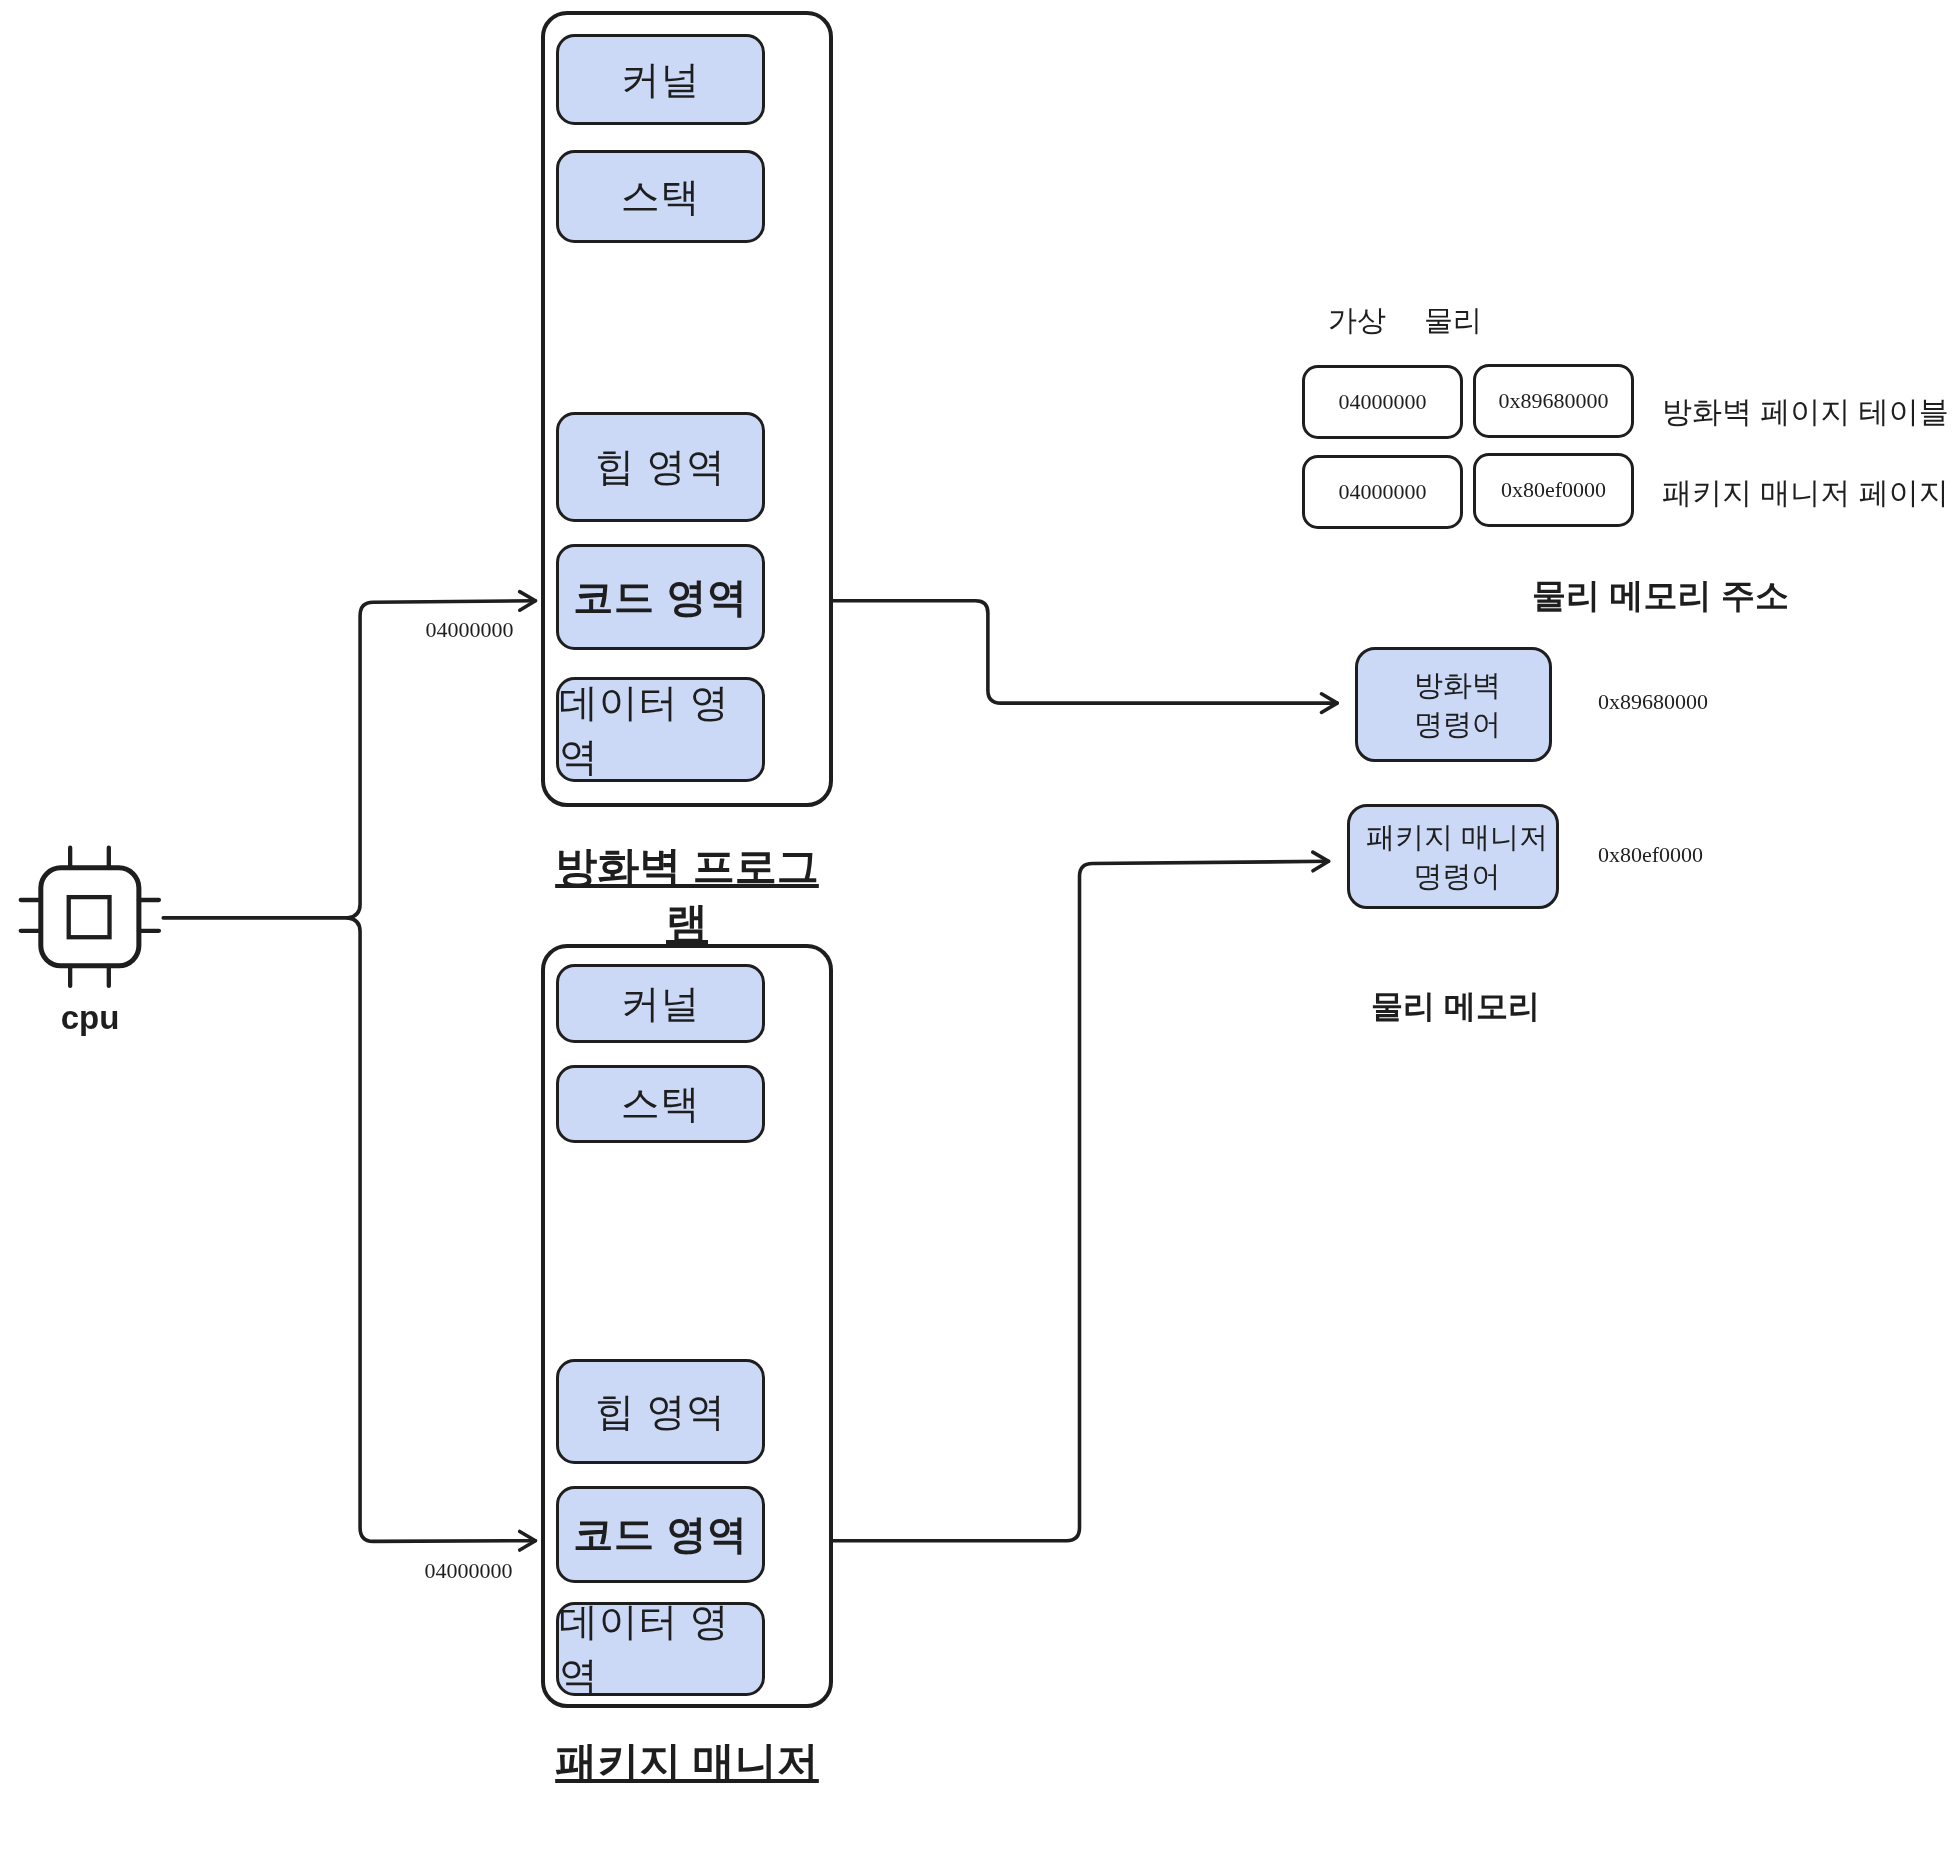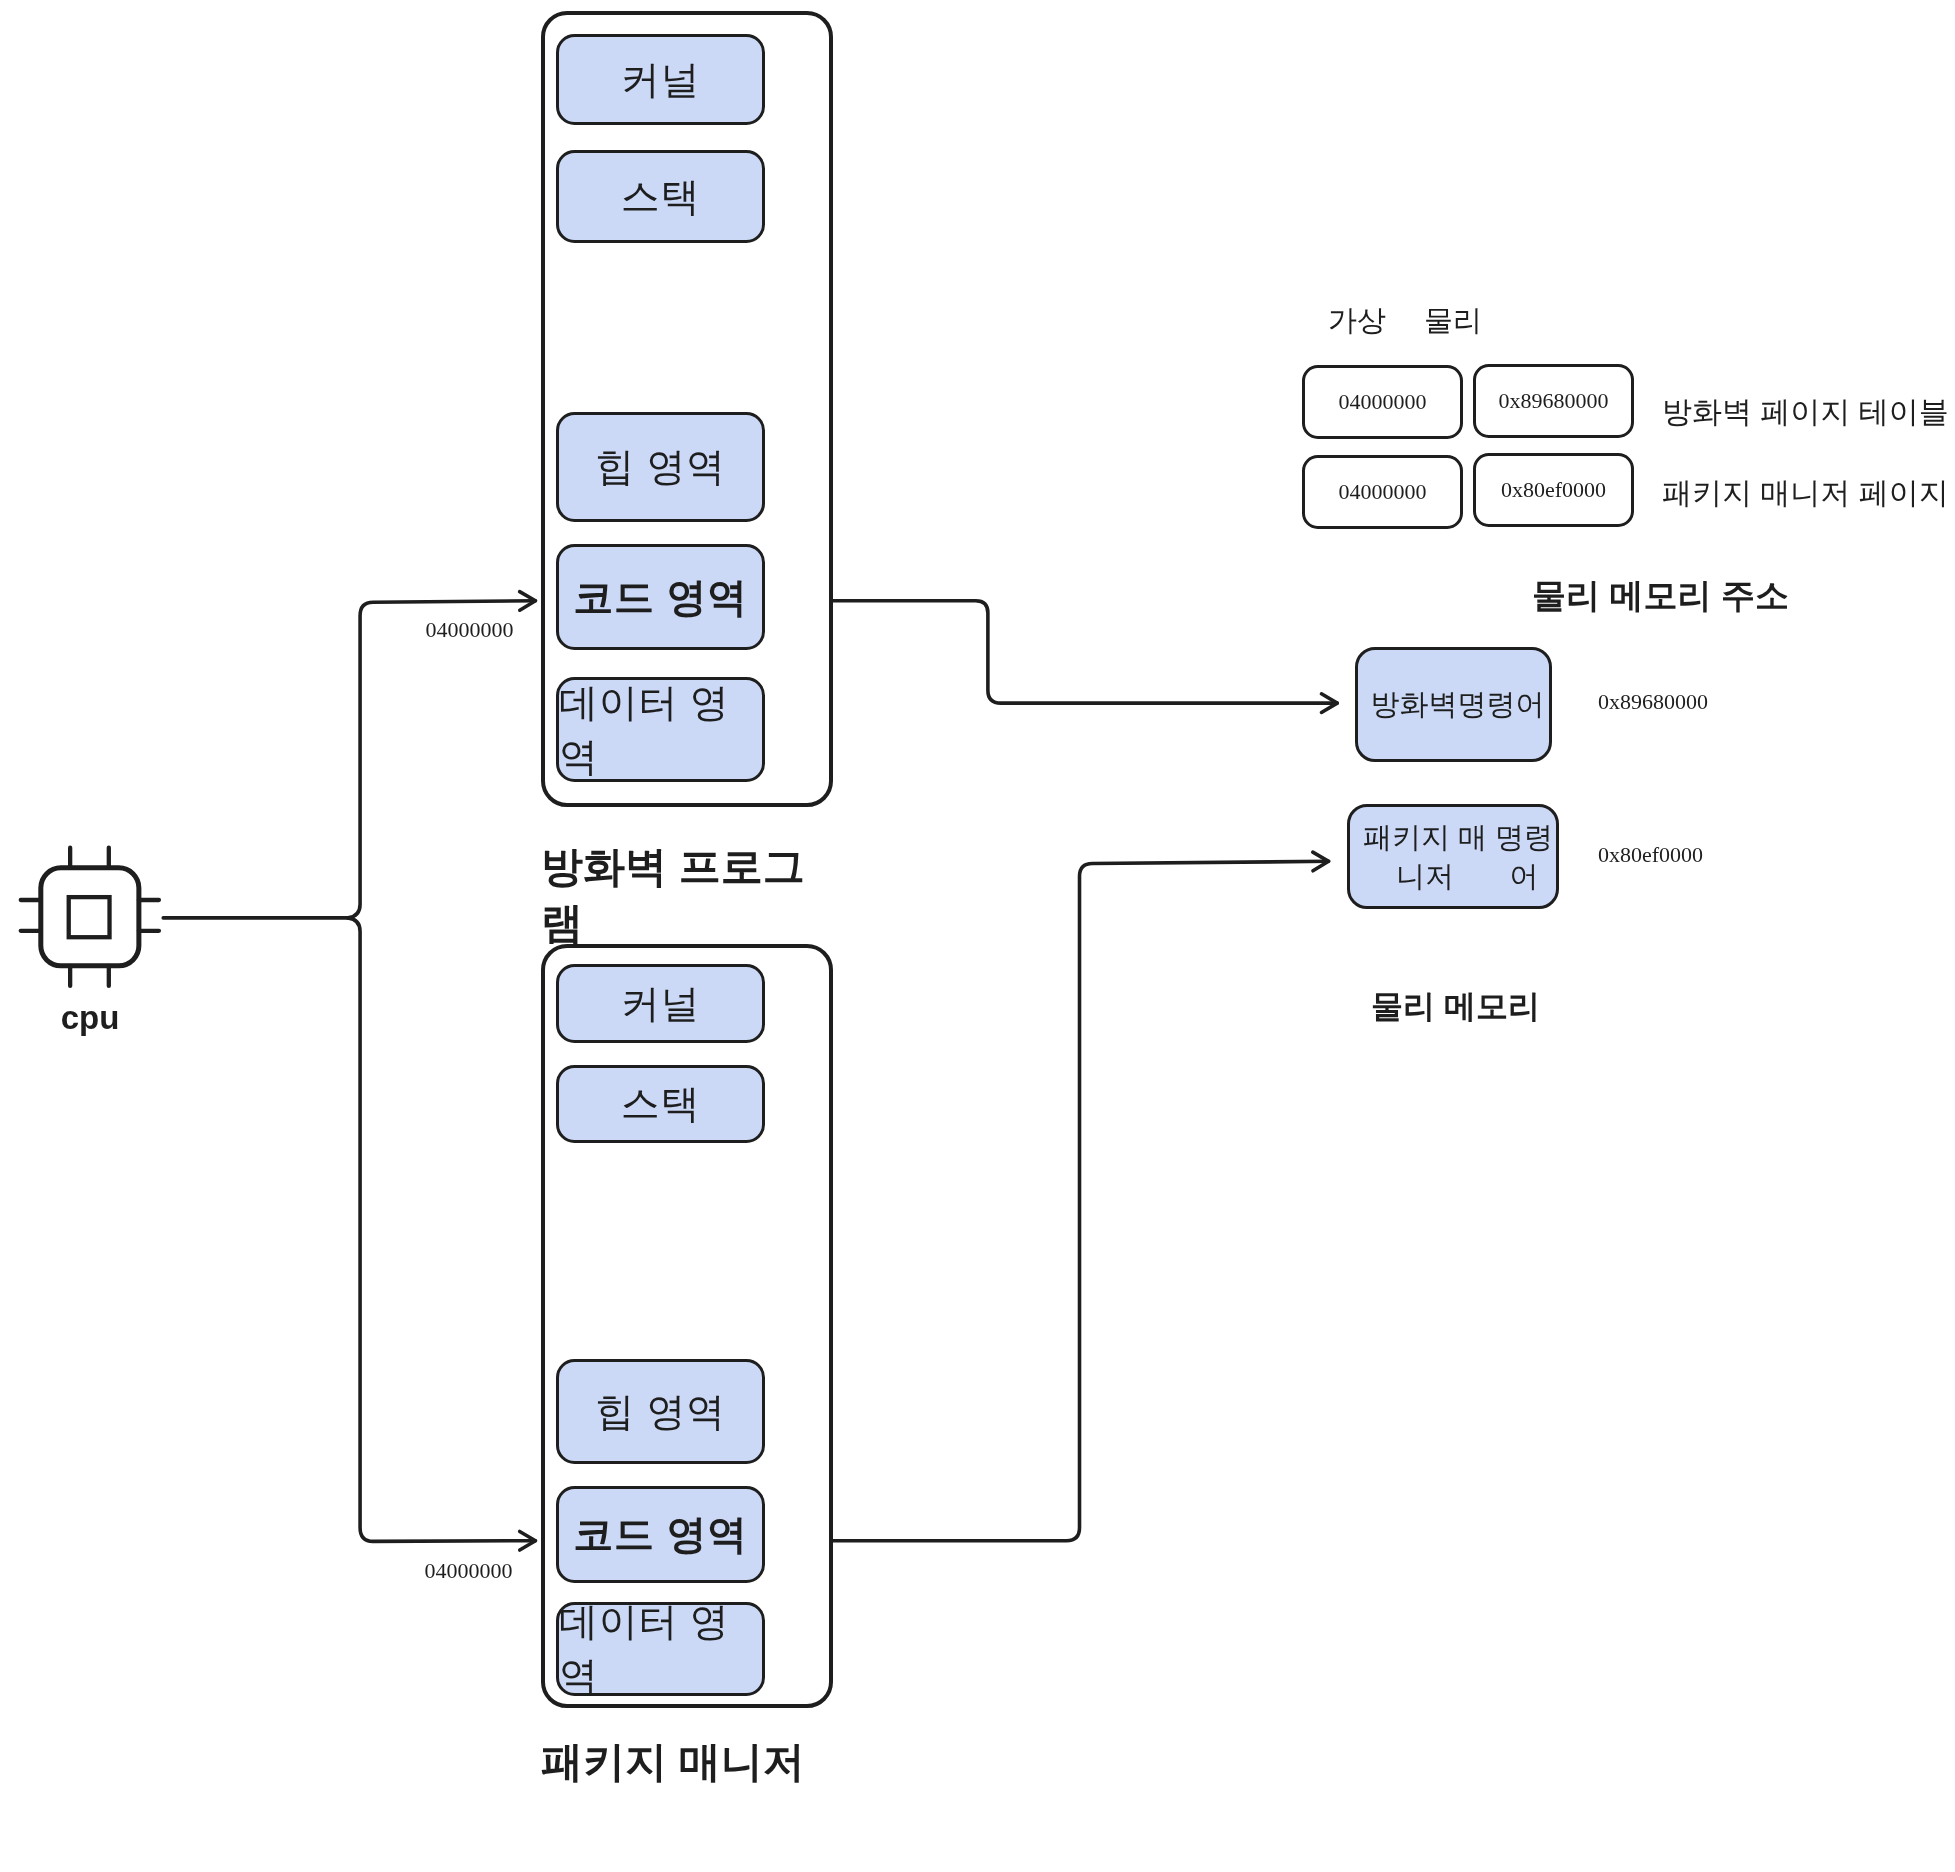--- a/index.html
+++ b/index.html
@@ -24,21 +24,22 @@
     border:3.6px solid #1e1e1e;
     border-radius:18.6px;
     background:#cbd9f6;
     display:flex;align-items:center;justify-content:center;
     font-size:39px;
     letter-spacing:0.7px;
   }
   .blk.codeblk{font-weight:700;font-size:40px;align-items:center;}
   .prog-title{
     left:541px;width:292px;
-    font-size:42px;font-weight:700;
+    text-align:center;
+    font-size:42px;font-weight:700;text-decoration:underline;
   }
   .mono{
     font-family:Liberation Serif, serif;
     font-size:22px;
   }
   .vaddr{width:115px;text-align:center;}
   .pt-header{width:86px;text-align:center;font-size:29px;}
   .pt-cell{
     width:161px;height:74px;
     border:3.6px solid #1e1e1e;
@@ -47,21 +48,21 @@
     display:flex;align-items:center;justify-content:center;
   }
   .pt-rowlabel{
     font-size:30px;font-weight:400;white-space:nowrap;
   }
   .section-title{font-weight:700;white-space:nowrap;}
   .cmdbox{
     border:3.6px solid #1e1e1e;
     border-radius:20px;
     background:#cbd9f6;
-    display:flex;align-items:center;justify-content:center;
+    display:flex;flex-direction:column;align-items:center;justify-content:center;
     font-size:29px;line-height:1.32;
     text-align:center;
     padding-left:8px;
   }
   .addr{width:186px;text-align:left;}
   .cpu-label{font-size:33px;font-weight:700;text-align:center;}
 </style>
 </head>
 <body>
 

